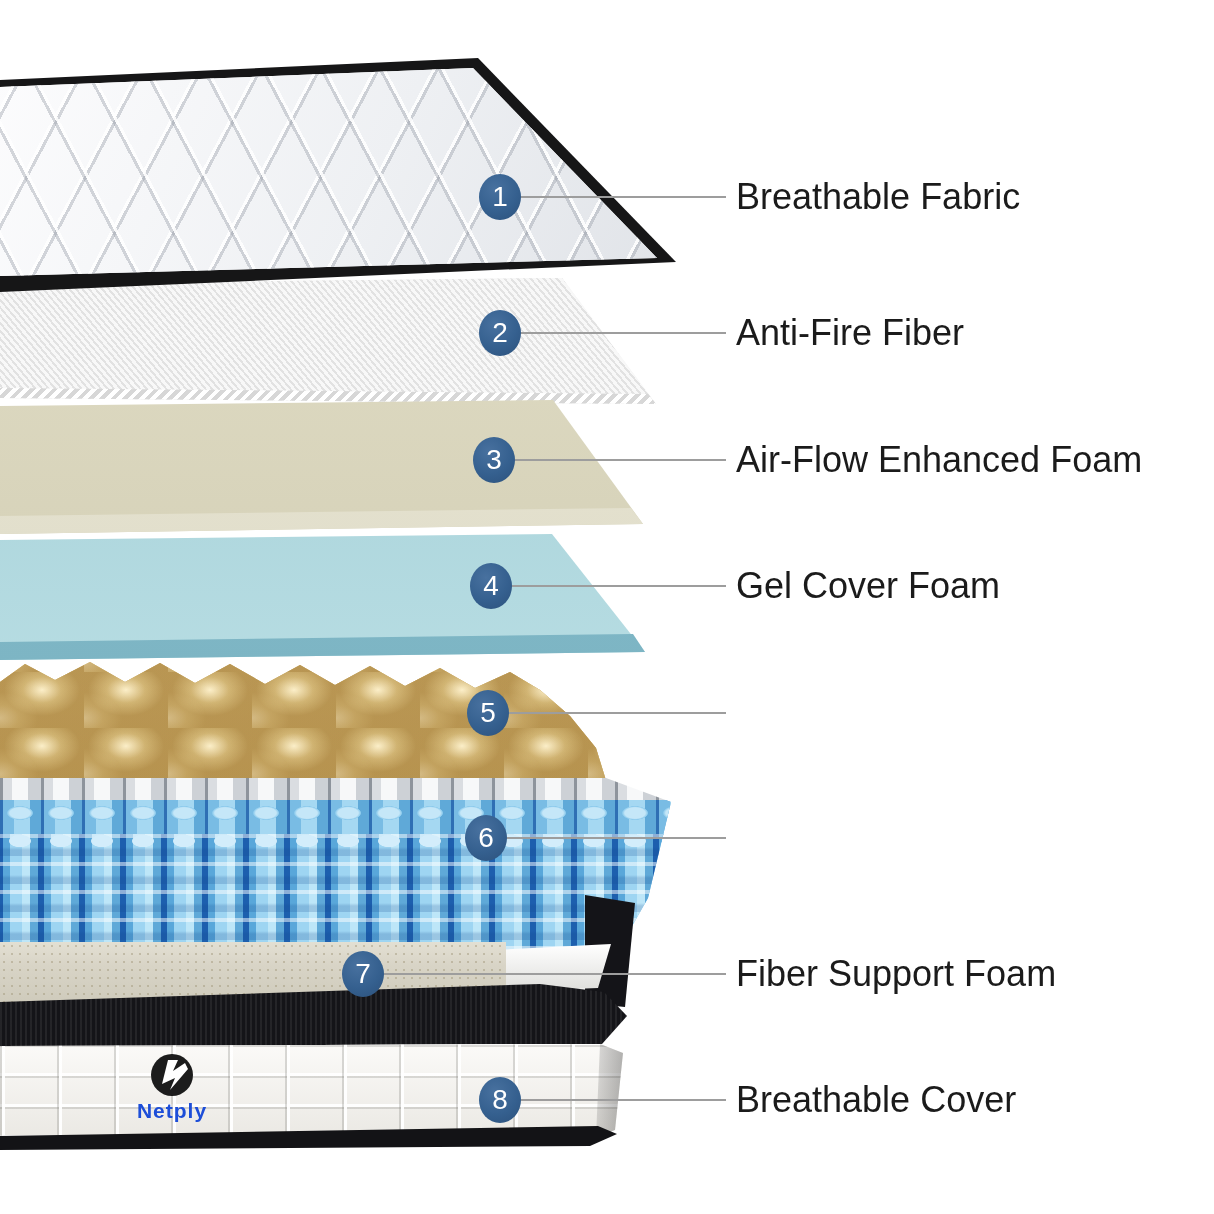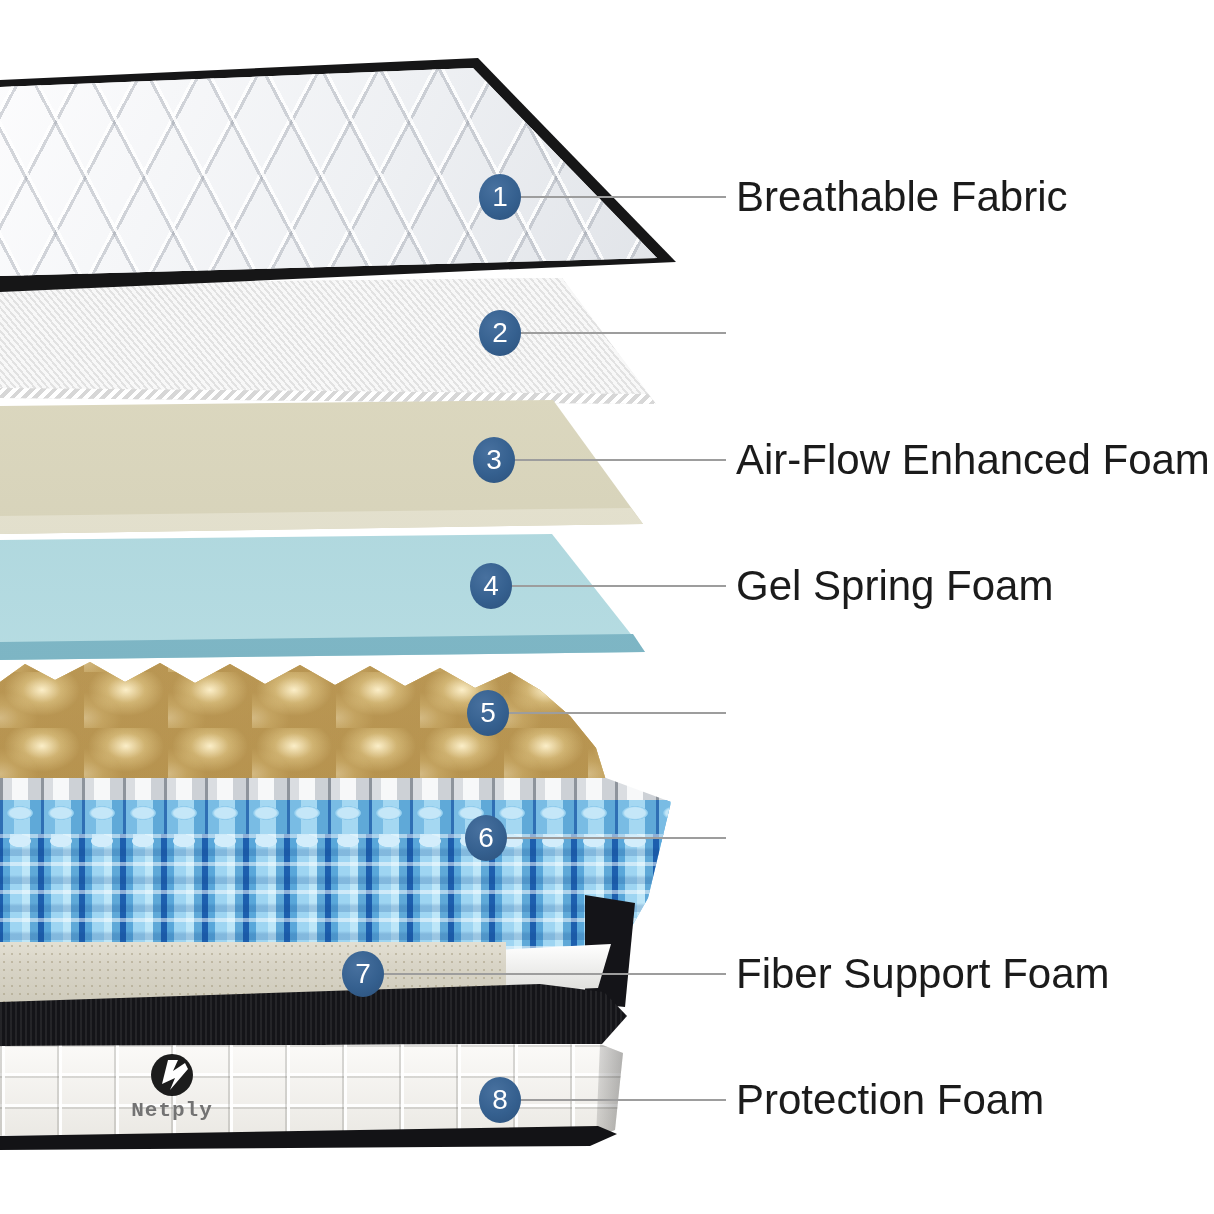--- a/index.html
+++ b/index.html
@@ -109,30 +109,30 @@
     clip-path:polygon(10px 0,33px 9px,25px 86px,6px 93px);
     background:linear-gradient(90deg,rgba(80,80,80,.12),rgba(40,40,40,.38));}
   .band-bottom{left:0;top:1126px;width:622px;height:26px;
     clip-path:polygon(0 10px,598px 0,617px 8px,590px 20px,0 24px);
     background:#131316;}
 
   
   .logo{left:126px;top:1052px;width:92px;height:78px;text-align:center;}
   .logo svg{position:static;display:block;margin:0 auto;}
   .logo-text{position:static;display:block;margin-top:1px;
-    font-size:21px;font-weight:700;letter-spacing:1px;color:#737373;font-family:Liberation Mono, monospace;}
+    font-size:21px;font-weight:700;letter-spacing:1px;color:#1d4ed8;}
 
   
   .callout{left:0;width:1214px;height:46px;z-index:50;}
   .dot{top:0;width:42px;height:46px;border-radius:50%;
     background:radial-gradient(circle at 38% 32%, #48719f 0%, #35608f 55%, #2c517c 100%);
     color:#ffffff;font-size:28px;line-height:46px;text-align:center;}
   .line{top:22px;height:0;border-top:2px solid #9d9d9d;}
   .lbl{left:736px;top:0;height:46px;line-height:46px;white-space:nowrap;
-    font-size:42px;color:#1b1b1b;}
+    font-size:36px;color:#1b1b1b;}
 </style>
 </head>
 <body>
 
 <div class="stage">
 
   <div class="l2"></div>
   <div class="l2-hem"></div>
 
   <div class="l1-edge"></div>
@@ -172,32 +172,33 @@
 
   <div class="callout" style="top:174px;">
     <span class="dot" style="left:479px;">1</span>
     <div class="line" style="left:521px;width:205px;"></div>
     <span class="lbl">Breathable Fabric</span>
   </div>
 
   <div class="callout" style="top:310px;">
     <span class="dot" style="left:479px;">2</span>
     <div class="line" style="left:521px;width:205px;"></div>
+    <span class="lbl">Anti-Fire Fiber</span>
   </div>
 
   <div class="callout" style="top:437px;">
     <span class="dot" style="left:473px;">3</span>
     <div class="line" style="left:515px;width:211px;"></div>
     <span class="lbl">Air-Flow Enhanced Foam</span>
   </div>
 
   <div class="callout" style="top:563px;">
     <span class="dot" style="left:470px;">4</span>
     <div class="line" style="left:512px;width:214px;"></div>
-    <span class="lbl">Gel Spring Foam</span>
+    <span class="lbl">Gel Cover Foam</span>
   </div>
 
   <div class="callout" style="top:690px;">
     <span class="dot" style="left:467px;">5</span>
     <div class="line" style="left:509px;width:217px;"></div>
   </div>
 
   <div class="callout" style="top:815px;">
     <span class="dot" style="left:465px;">6</span>
     <div class="line" style="left:507px;width:219px;"></div>
@@ -205,16 +206,16 @@
 
   <div class="callout" style="top:951px;">
     <span class="dot" style="left:342px;">7</span>
     <div class="line" style="left:384px;width:342px;"></div>
     <span class="lbl">Fiber Support Foam</span>
   </div>
 
   <div class="callout" style="top:1077px;">
     <span class="dot" style="left:479px;">8</span>
     <div class="line" style="left:521px;width:205px;"></div>
-    <span class="lbl">Protection Foam</span>
+    <span class="lbl">Breathable Cover</span>
   </div>
 
 </div>
 
 </body></html>

